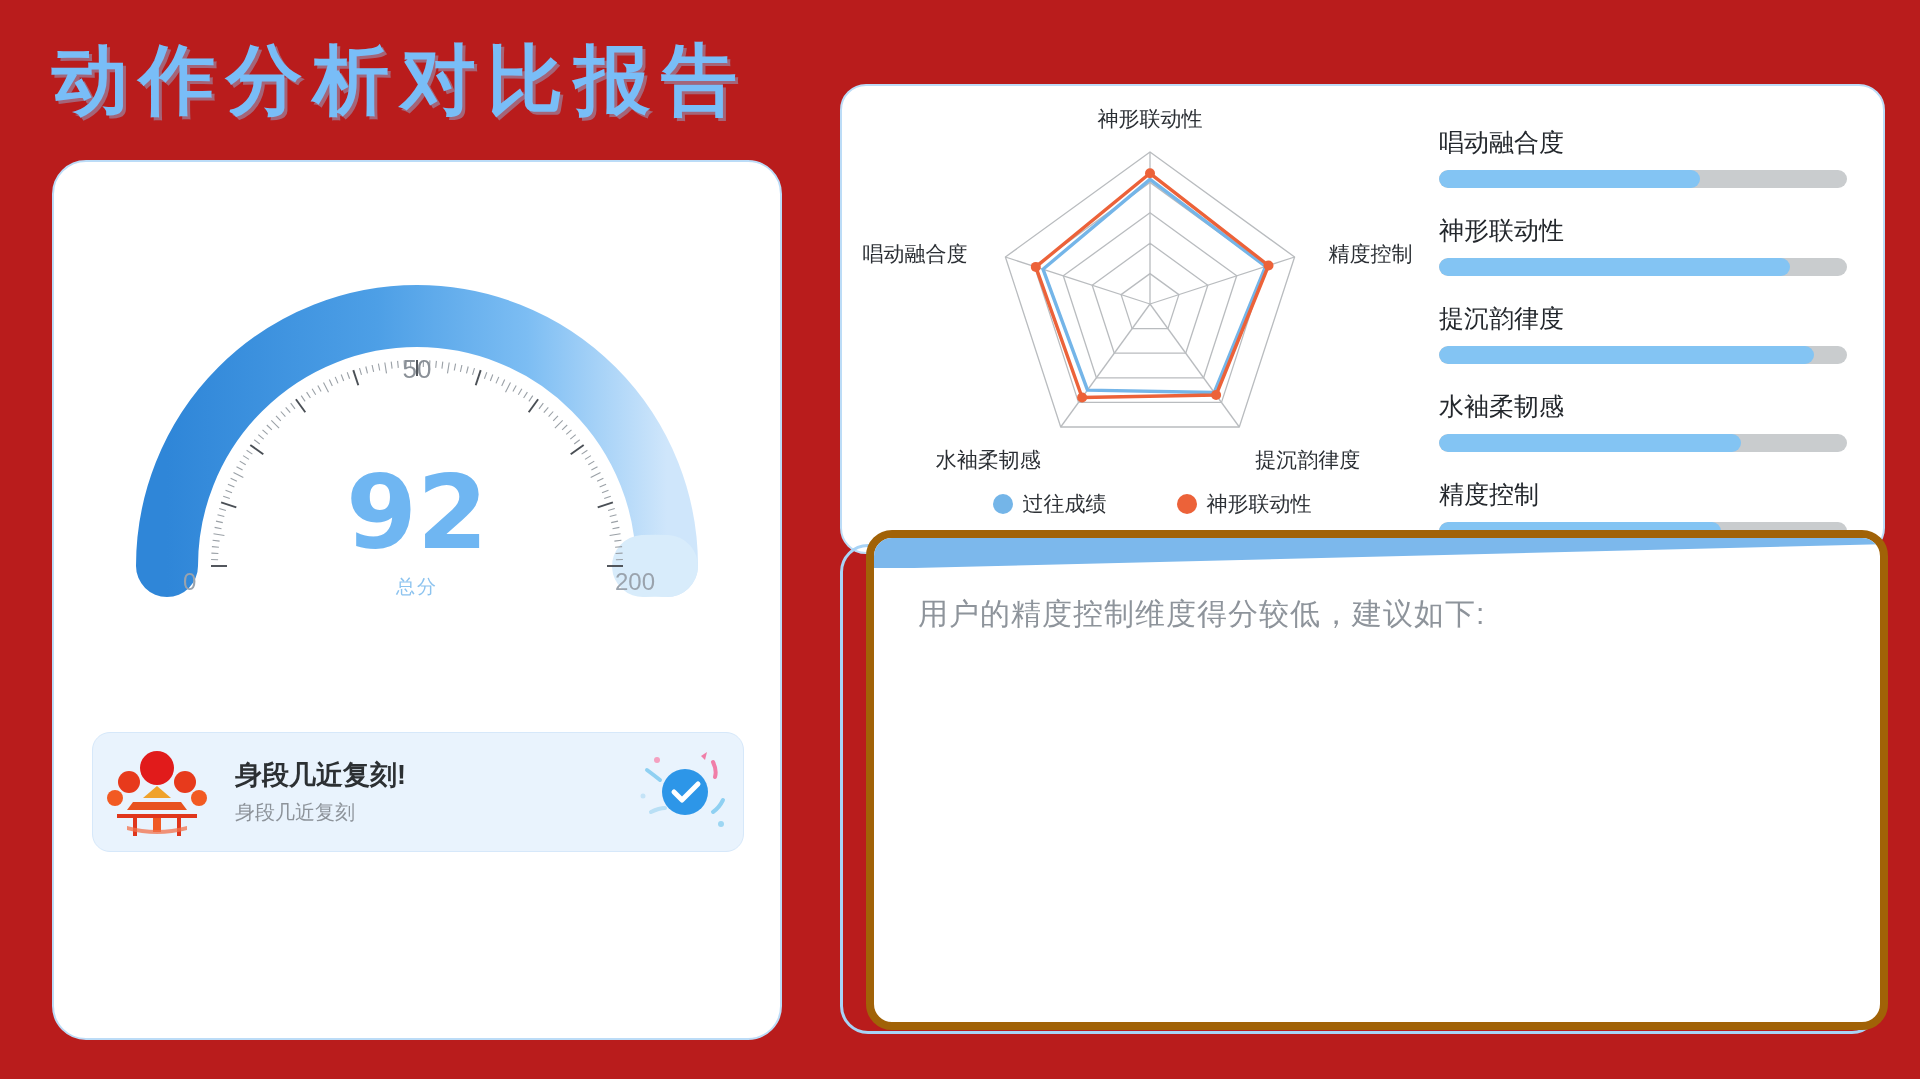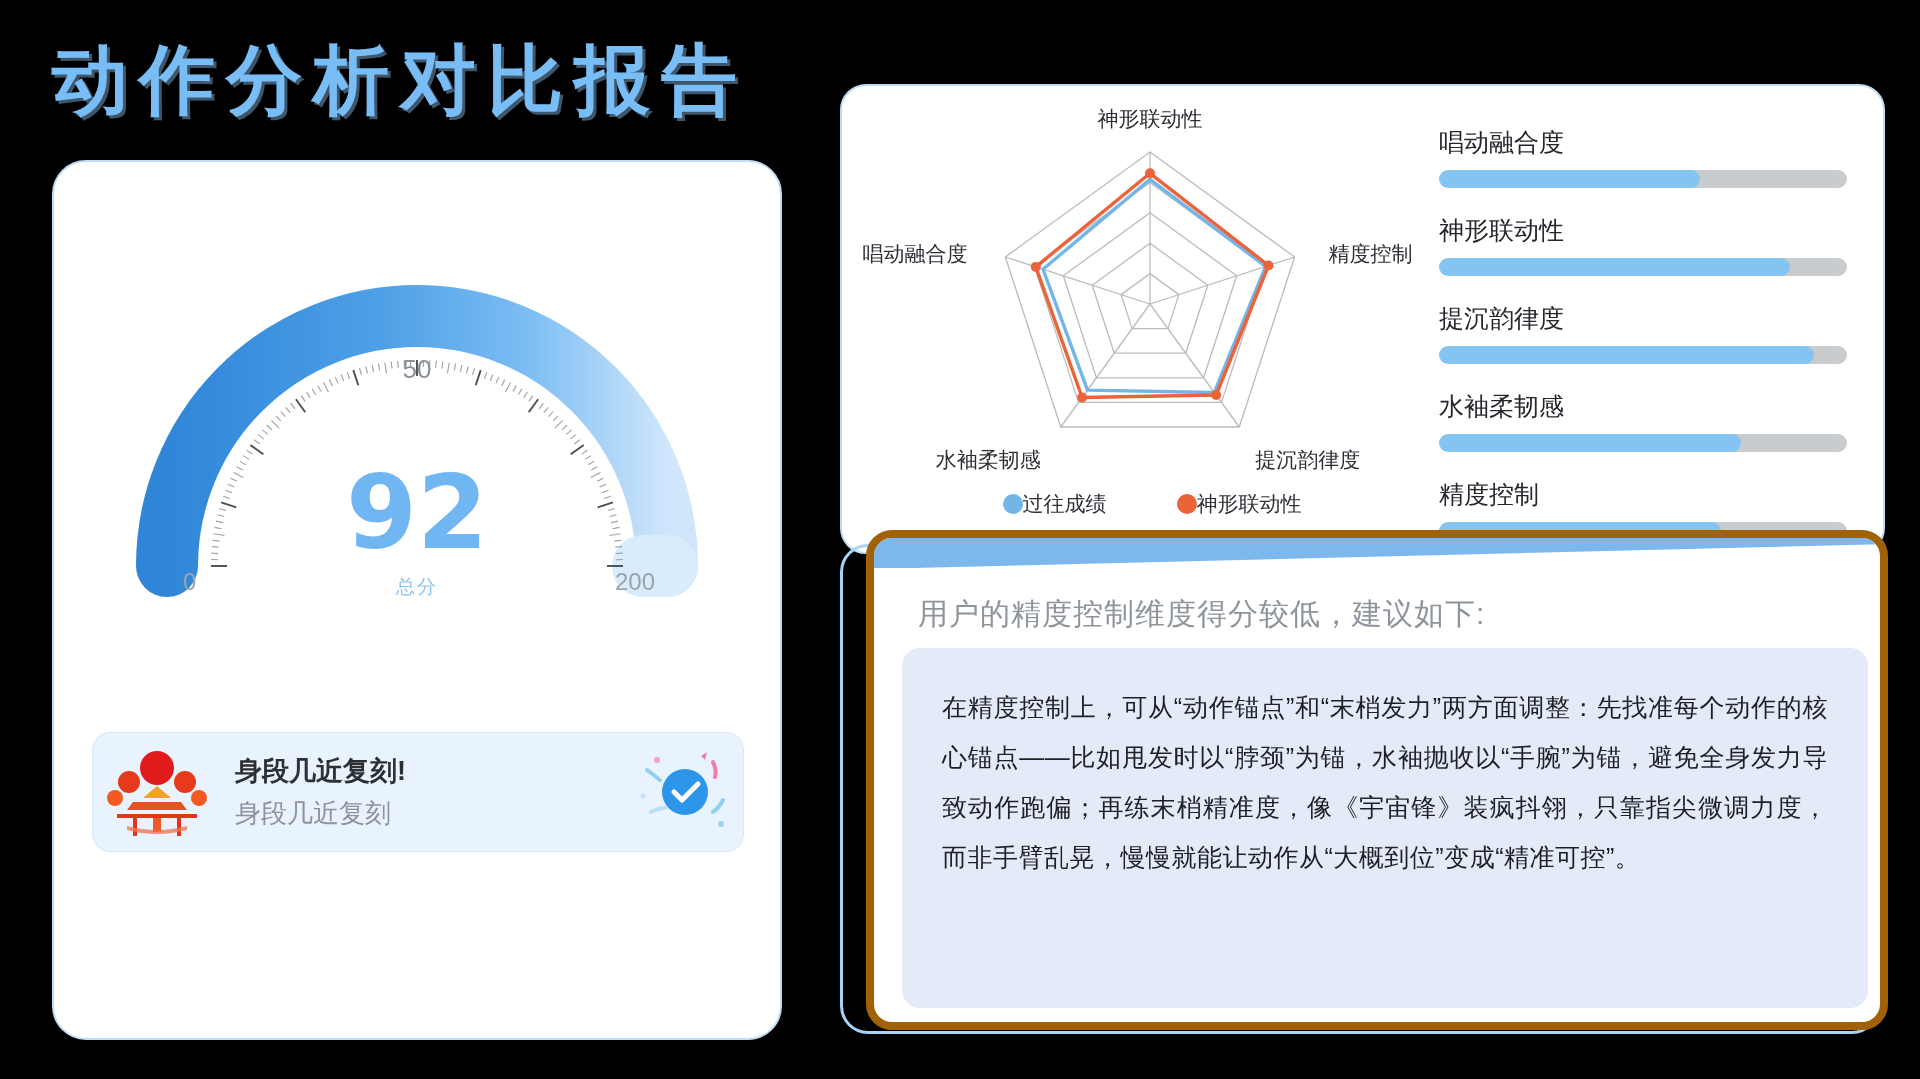--- a/index.html
+++ b/index.html
@@ -2,21 +2,21 @@
 <html><head>
 <meta charset="utf-8">
 <style>
   * { box-sizing: border-box; margin: 0; padding: 0; }
   html, body {
     width: 1920px; height: 1079px;
     background: #ffffff;
     font-family: "Liberation Sans", "DejaVu Sans", sans-serif;
     overflow: hidden;
   }
-  .page { position: relative; width: 1920px; height: 1079px; background: #000000; }
+  .page { position: relative; width: 1920px; height: 1079px; background: #b91c1c; }
 
   
   .left-col { position: absolute; left: 0; top: 0; width: 820px; height: 1079px; }
 
   .report-title {
     position: absolute; left: 52px; top: 30px;
     font-size: 76px; font-weight: 700; letter-spacing: 11px;
     color: #79bdf7;
     text-shadow: 3px 3px 0 rgba(140,190,235,.45);
     white-space: nowrap;
@@ -57,38 +57,38 @@
   .praise {
     position: absolute; left: 38px; top: 570px;
     width: 652px; height: 120px;
     background: #e9f3fd; border: 1px solid #d6e8fa; border-radius: 18px;
     display: flex; align-items: center;
   }
   .praise-icon { width: 128px; height: 100px; flex: 0 0 128px;
                  display: flex; align-items: center; justify-content: center; }
   .praise-text { flex: 1 1 auto; padding-left: 14px; }
   .praise-title { font-size: 27px; font-weight: 700; color: #2c3033; line-height: 1.25; }
-  .praise-desc  { font-size: 26px; color: #8d939a; margin-top: 8px; line-height: 1.25; }
+  .praise-desc  { font-size: 20px; color: #8d939a; margin-top: 8px; line-height: 1.25; }
   .praise-badge { width: 120px; height: 110px; flex: 0 0 120px;
                   display: flex; align-items: center; justify-content: center; }
 
   
   .right-col { position: absolute; left: 830px; top: 0; width: 1090px; height: 1079px; }
 
   .radar-card {
     position: absolute; left: 10px; top: 36px;
     width: 1045px; height: 470px;
     border: 2px solid #bcdcf7; border-radius: 26px; background: #fff; margin-top: 48px;
   }
   .radar-area { position: absolute; left: 8px; top: 6px; width: 600px; height: 450px; }
   .radar-legend {
     position: absolute; left: 30px; top: 404px; width: 560px;
     display: flex; justify-content: center; gap: 70px; align-items: center;
   }
-  .legend-item { display: flex; align-items: center; }
+  .legend-item { display: flex; align-items: center; gap: 10px; }
   .legend-dot { width: 20px; height: 20px; border-radius: 50%; display: block; }
   .legend-label { font-size: 21px; color: #2e3237; }
 
   .bars { position: absolute; right: 36px; top: 40px; width: 408px; }
   .bar-block { margin-bottom: 26px; }
   .bar-label { font-size: 25px; color: #23272c; margin-bottom: 11px; }
   .bar-track { width: 100%; height: 18px; background: #c9ccce; border-radius: 9px; overflow: hidden; }
   .bar-fill { height: 100%; background: #83c4f3; border-radius: 9px; }
 
   
@@ -371,20 +371,17 @@
         </div>
     </div>
 
     <div class="advice-outer">
       <div class="advice-shadow"></div>
       <div class="advice-card">
         <svg class="advice-ribbon" viewBox="0 0 1018 34" preserveAspectRatio="none">
           <path d="M0 0 L1018 0 L1018 6 L40 30 L0 30 Z" fill="#7cb8ec"></path>
         </svg>
         <div class="advice-head">用户的精度控制维度得分较低，建议如下:</div>
-        <div class="advice-body">
-          <p>在精度控制上，可从“动作锚点”和“末梢发力”两方面调整：先找准每个动作的核心锚点——比如甩发时以“脖颈”为锚，水袖抛收以“手腕”为锚，避免全身发力导致动作跑偏；再练末梢精准度，像《宇宙锋》装疯抖翎，只靠指尖微调力度，而非手臂乱晃，慢慢就能让动作从“大概到位”变成“精准可控”。</p>
-        </div>
       </div>
     </div>
 
   </div>
 </div>
 
 </body></html>

